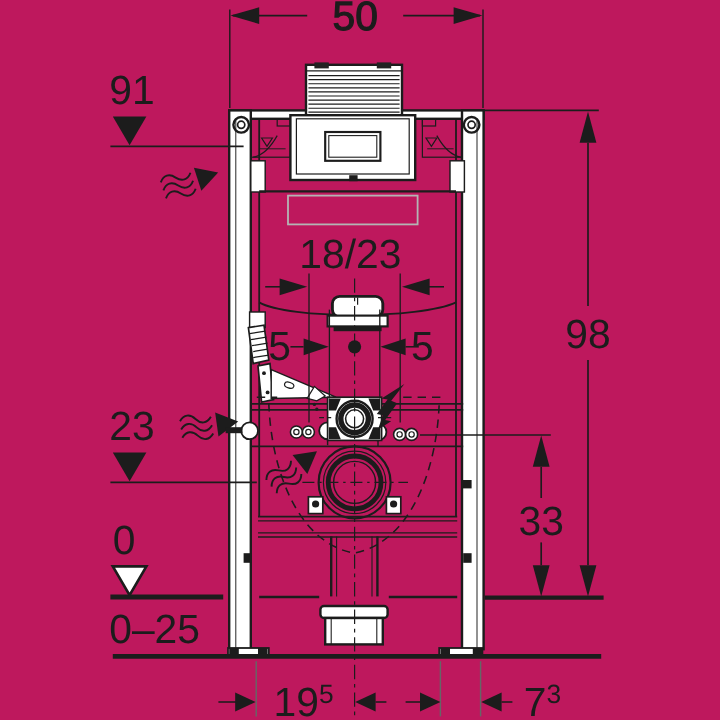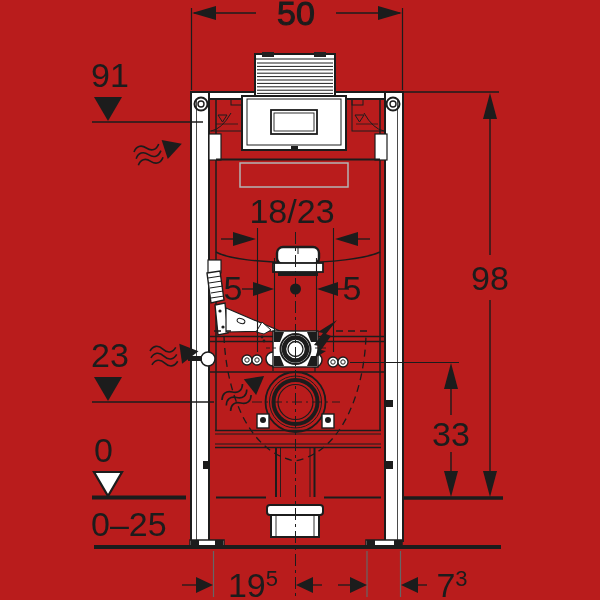--- a/index.html
+++ b/index.html
@@ -1,16 +1,16 @@
 <!DOCTYPE html>
 <html><head>
 <meta charset="utf-8">
 <style>
   html,body{margin:0;padding:0;background:#fff;}
-  .stage{width:600px;height:600px;position:relative;background:#b91c1c;overflow:hidden;}
+  .stage{width:600px;height:600px;position:relative;background:#be185d;overflow:hidden;}
   svg{display:block;}
   text{font-family:"Liberation Sans","DejaVu Sans",sans-serif;fill:#1c1c1c;}
   .dim-txt{font-size:34px;}
   .sup-txt{font-size:22px;}
 </style>
 </head>
 <body>
 
 <div class="stage">
 <svg width="600" height="600" viewBox="0 0 600 600">

